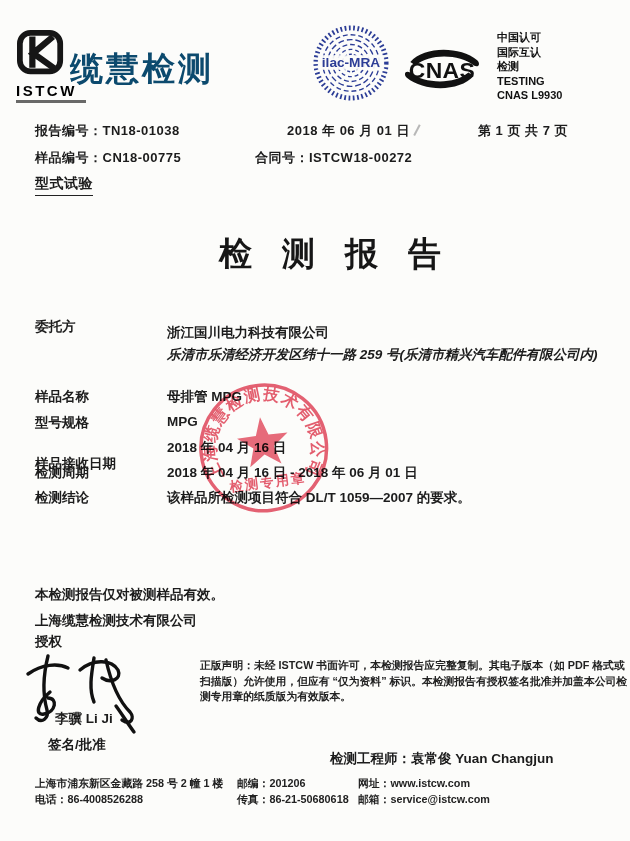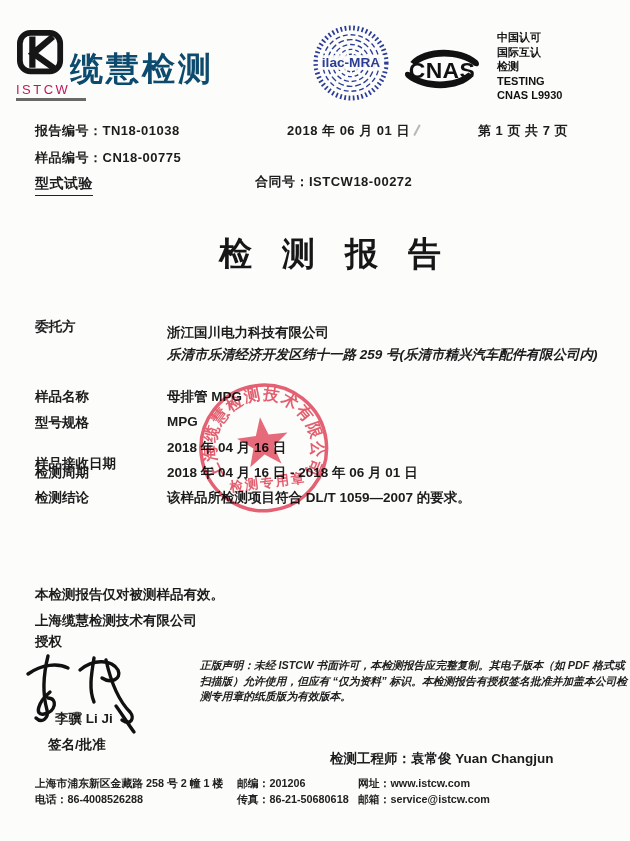--- a/index.html
+++ b/index.html
@@ -13,21 +13,21 @@
   .meta{font-size:13px;font-weight:bold;letter-spacing:.5px;}
   .page-title{
     width:630px;text-align:center;font-size:33px;font-weight:bold;
     letter-spacing:30px;padding-left:30px;color:#161616;
   }
   .lbl{font-size:13.5px;font-weight:bold;}
   .val{font-size:13.5px;font-weight:bold;}
   .note{font-size:13.5px;font-weight:bold;}
   .statement{
     width:430px;font-size:10.8px;font-weight:bold;line-height:15.5px;
-    white-space:normal;color:#222;font-style:italic;
+    white-space:normal;color:#222;
   }
   .footer-t{font-size:10.8px;font-weight:bold;color:#222;}
   .accred{font-size:11px;font-weight:bold;line-height:14.5px;color:#111;}
   .brand-cn{font-size:33px;font-weight:bold;color:#0c4a6e;letter-spacing:3px;}
   .underline{border-bottom:1.5px solid #222;padding-bottom:2px;}
   .stamp-wrap{
     position:absolute;left:194px;top:380px;width:140px;height:140px;
     transform:rotate(-7deg);mix-blend-mode:multiply;opacity:.88;
   }
   .pen-mark{
@@ -38,21 +38,21 @@
   .tagline-bar{width:70px;height:3px;background:#444;margin-top:1px;opacity:.8;}
 </style>
 </head>
 <body>
 
 <div class="abs" style="left:16px;top:30px;">
   <svg width="50" height="48" viewBox="0 0 52 50">
     <rect x="4" y="3" width="42" height="40" rx="11" fill="none" stroke="#161616" stroke-width="6"></rect>
     <path d="M17,10 V36 M17,25 L36,9 M19,25 L37,38" stroke="#161616" stroke-width="6.5" fill="none" stroke-linecap="square"></path>
   </svg>
-  <div style="font-size:13px;font-weight:normal;letter-spacing:2.5px;color:#be185d;">ISTCW</div>
+  <div style="font-size:15px;font-weight:bold;letter-spacing:2.5px;color:#000000;">ISTCW</div>
   <div class="tagline-bar"></div>
 </div>
 
 <div class="abs brand-cn" style="left:70px;top:47px;">缆慧检测</div>
 
 <svg class="abs" style="left:312px;top:24px;" width="78" height="78" viewBox="0 0 80 80">
   <g stroke="#2c3d96" fill="none">
     <circle cx="40" cy="40" r="36" stroke-width="5" stroke-dasharray="1.8 2.6"></circle>
     <circle cx="40" cy="40" r="29" stroke-width="1.4" stroke-dasharray="5 3"></circle>
     <circle cx="40" cy="40" r="24" stroke-width="1.4" stroke-dasharray="6 3"></circle>
@@ -81,21 +81,21 @@
 <div class="abs meta" style="left:35px;top:122px;">
   <span>报告编号：</span><span>TN18-01038</span>
 </div>
 <div class="abs meta" style="left:287px;top:122px;">2018 年 06 月 01 日</div>
 <div class="pen-mark"></div>
 <div class="abs meta" style="left:478px;top:122px;">第 1 页  共 7 页</div>
 
 <div class="abs meta" style="left:35px;top:149px;">
   <span>样品编号：</span><span>CN18-00775</span>
 </div>
-<div class="abs meta" style="left:255px;top:149px;margin-top:24px;">
+<div class="abs meta" style="left:255px;top:149px;">
   <span>合同号：</span><span>ISTCW18-00272</span>
 </div>
 
 <div class="abs meta underline" style="left:35px;top:175px;font-size:14px;">型式试验</div>
 
 <div class="abs page-title" style="left:0;top:232px;">检测报告</div>
 
 <div class="abs lbl" style="left:35px;top:318px;">委托方</div>
 <div class="abs val" style="left:167px;top:318px;margin-top:6px;">浙江国川电力科技有限公司</div>
 <div class="abs val" style="left:167px;top:346px;font-style:italic;">乐清市乐清经济开发区纬十一路 259 号(乐清市精兴汽车配件有限公司内)</div>

